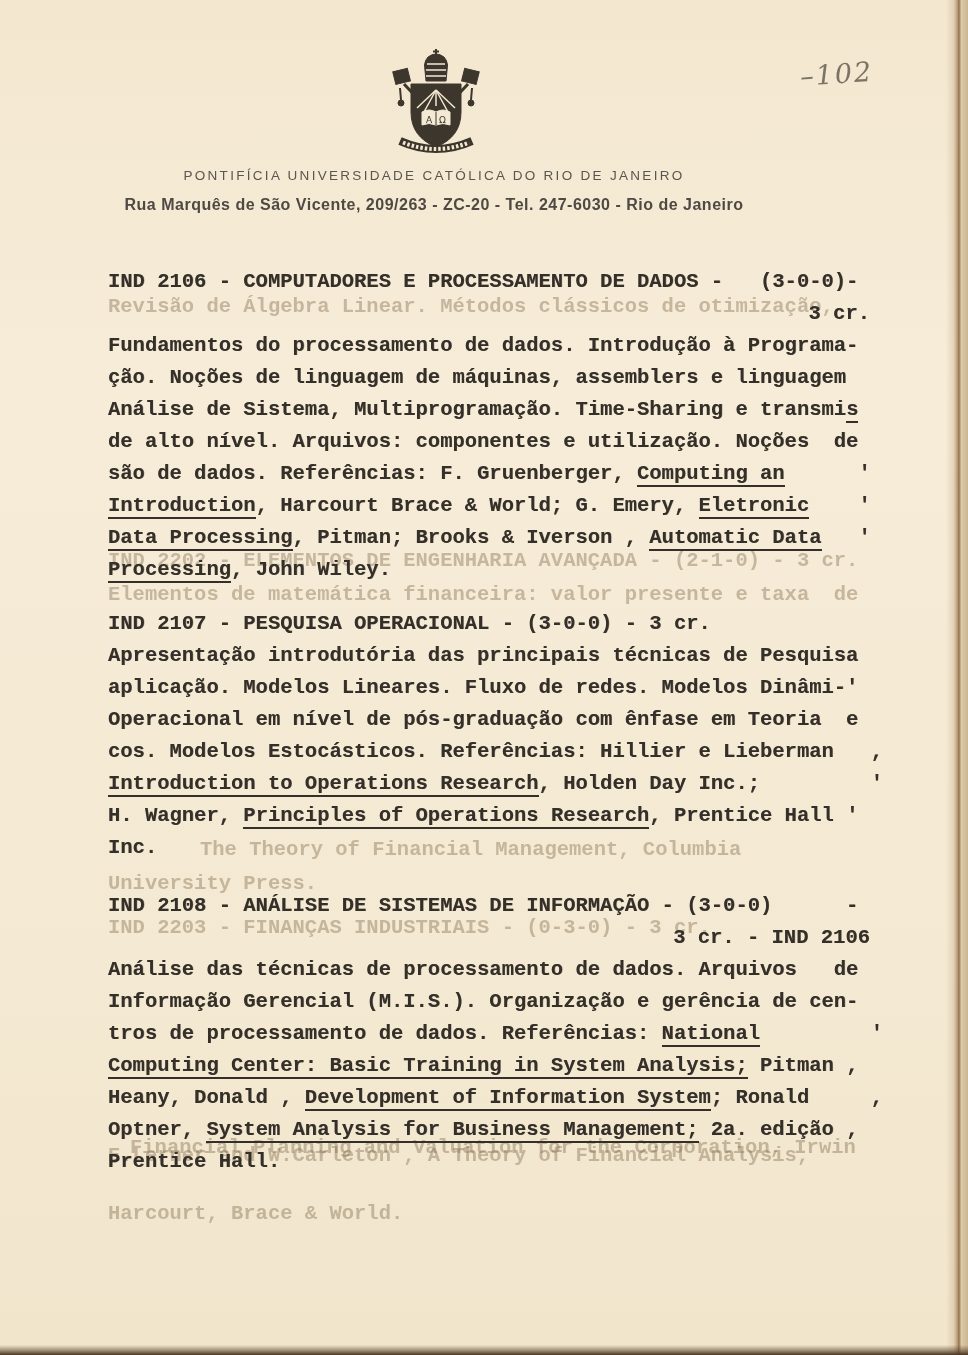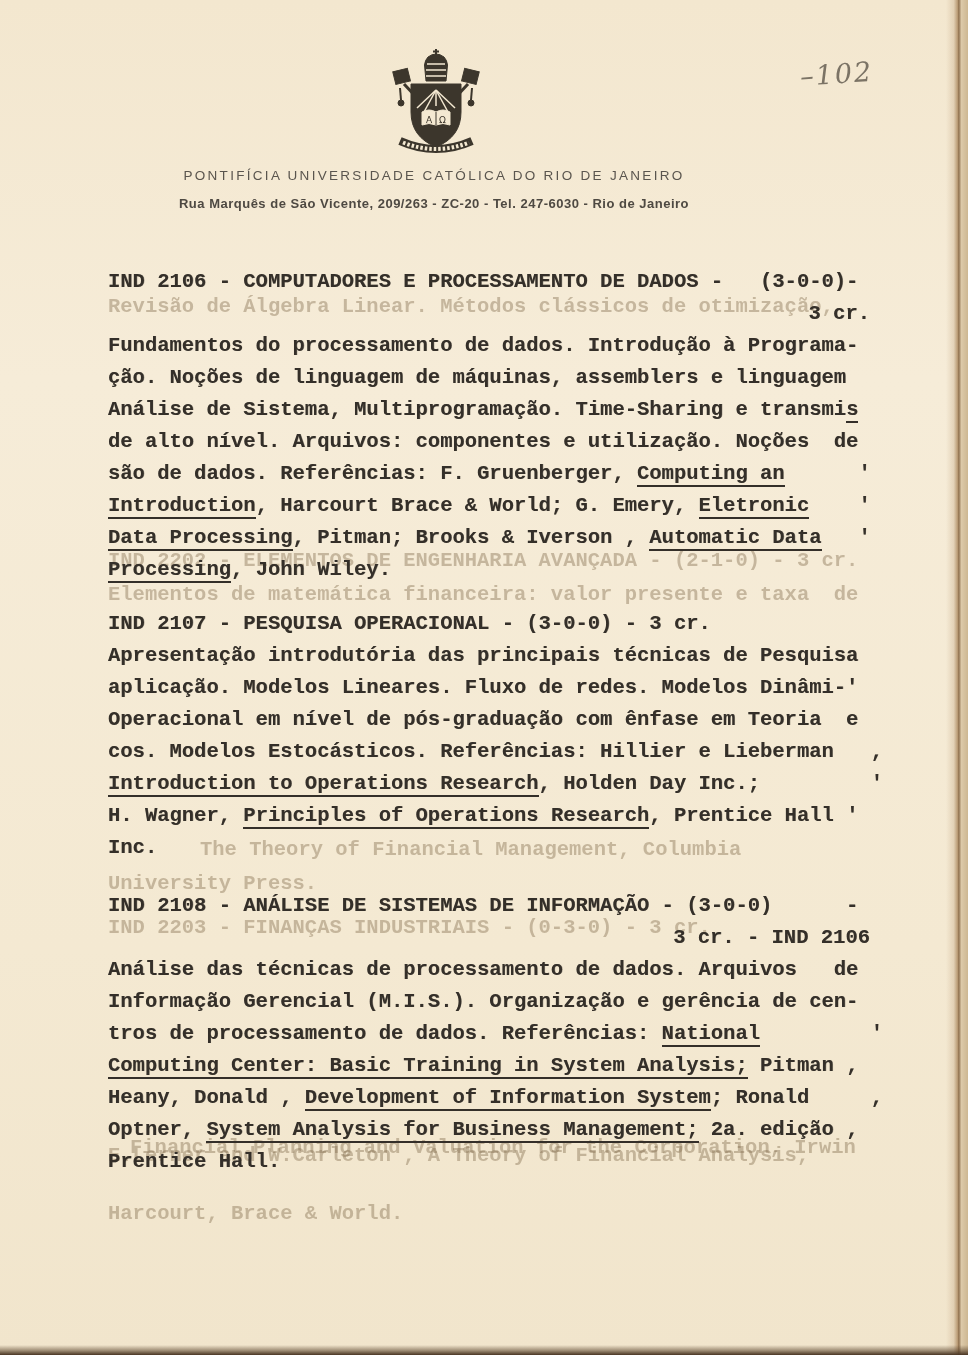--- a/index.html
+++ b/index.html
@@ -19,21 +19,21 @@
     background:linear-gradient(180deg, rgba(90,68,45,0) 0%, rgba(90,68,45,0.55) 55%, #4a3624 100%);
   }
   .crest{position:absolute; left:384px; top:48px; width:104px; height:114px;}
   .uni-name{
     position:absolute; left:84px; top:168px; width:700px; text-align:center;
     font-family:"Liberation Sans",sans-serif; font-size:13.5px; letter-spacing:2.3px;
     color:#5a554e; white-space:pre;
   }
   .uni-addr{
     position:absolute; left:84px; top:196px; width:700px; text-align:center;
-    font-family:"Liberation Sans",sans-serif; font-size:13px; font-weight:bold;
+    font-family:"Liberation Sans",sans-serif; font-size:16px; font-weight:bold;
     letter-spacing:0.5px; color:#4e4942; white-space:pre;
   }
   .pagenum{
     position:absolute; left:800px; top:56px; width:140px;
     font-family:"DejaVu Serif",serif; font-style:italic; font-size:27px;
     color:#7b7365; letter-spacing:2px; transform:rotate(-4deg);
   }
   .body-text{
     position:absolute; left:108px; top:266px; width:762px;
     font-size:20.5px; font-weight:bold; color:#342f29;

